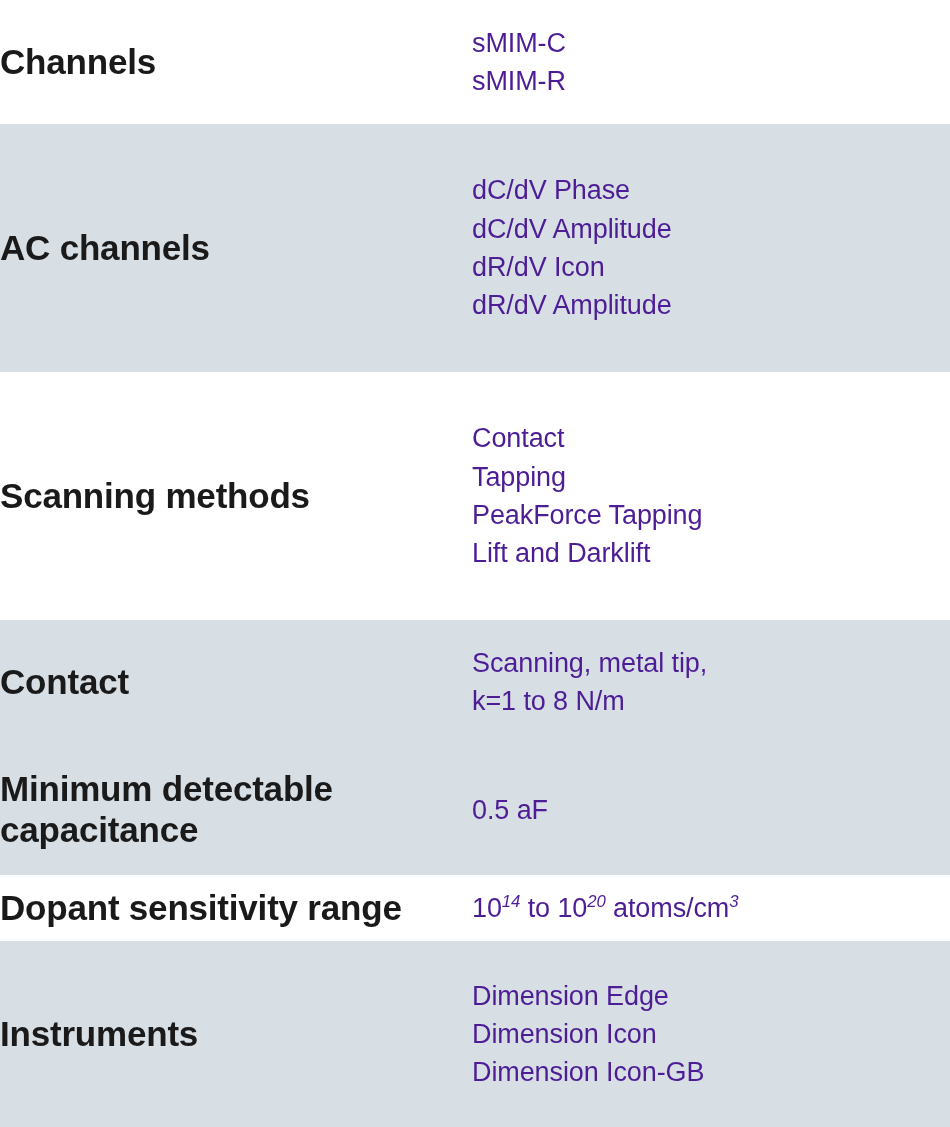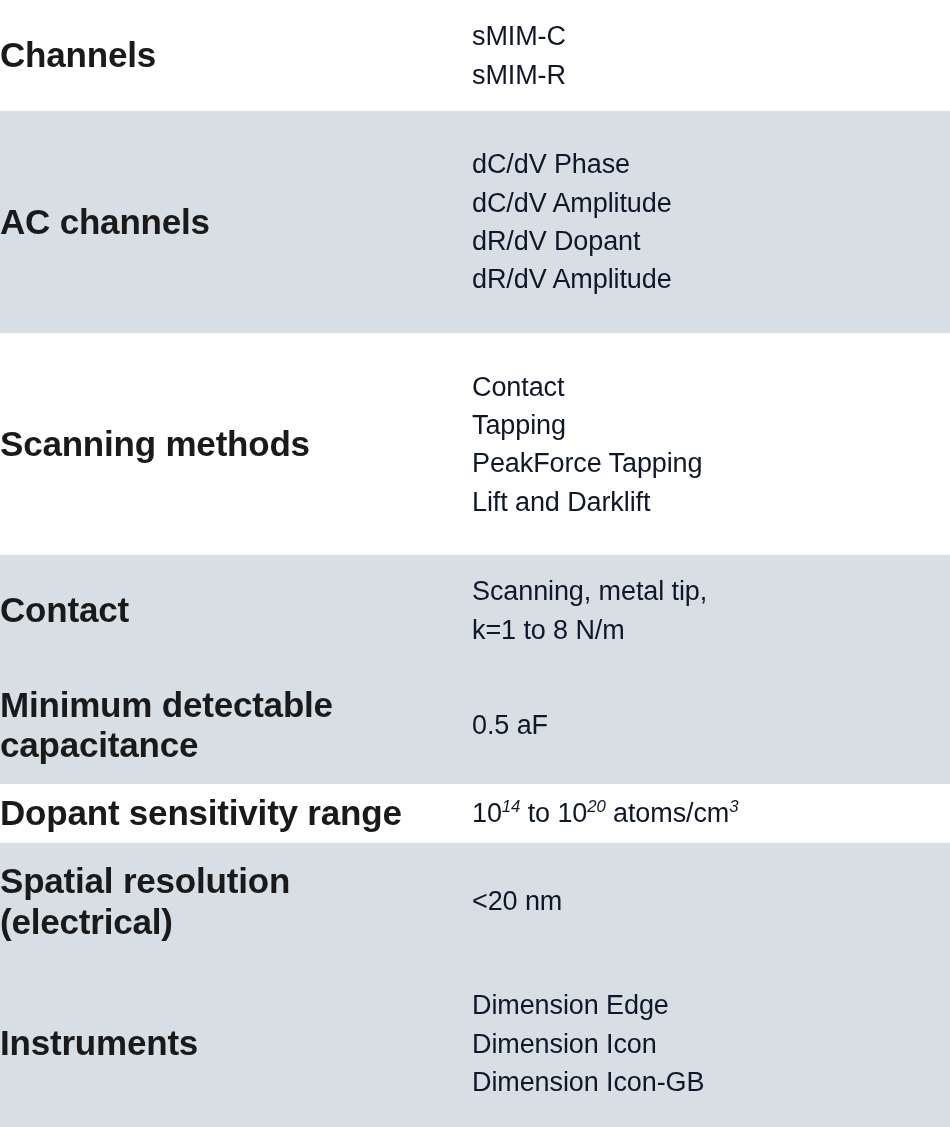--- a/index.html
+++ b/index.html
@@ -43,21 +43,21 @@
     font-size: 35px;
     color: #1a1a1a;
     line-height: 1.16;
     padding: 10px 18px 10px 22px;
     letter-spacing: -0.2px;
   }
 
   .cell-value {
     font-weight: normal;
     font-size: 27px;
-    color: #0f172a;
+    color: #4c1d95;
     line-height: 1.42;
     padding: 10px 14px 10px 18px;
     border-left: 3px solid #8e9aa4;
     letter-spacing: -0.1px;
   }
 
   .cell-value .line {
     display: block;
     white-space: nowrap;
   }
@@ -83,21 +83,21 @@
         <td class="cell-value">
           <span class="line">sMIM-C</span>
           <span class="line">sMIM-R</span>
         </td>
       </tr>
       <tr class="row-alt">
         <td class="cell-label">AC channels</td>
         <td class="cell-value">
           <span class="line">dC/dV Phase</span>
           <span class="line">dC/dV Amplitude</span>
-          <span class="line">dR/dV Dopant</span>
+          <span class="line">dR/dV Icon</span>
           <span class="line">dR/dV Amplitude</span>
         </td>
       </tr>
       <tr class="row-plain">
         <td class="cell-label">Scanning methods</td>
         <td class="cell-value">
           <span class="line">Contact</span>
           <span class="line">Tapping</span>
           <span class="line">PeakForce Tapping</span>
           <span class="line">Lift and Darklift</span>
@@ -116,26 +116,20 @@
           <span class="line">0.5 aF</span>
         </td>
       </tr>
       <tr class="row-plain">
         <td class="cell-label">Dopant sensitivity range</td>
         <td class="cell-value">
           <span class="line">10<sup>14</sup> to 10<sup>20</sup> atoms/cm<sup>3</sup></span>
         </td>
       </tr>
       <tr class="row-alt">
-        <td class="cell-label">Spatial resolution (electrical)</td>
-        <td class="cell-value">
-          <span class="line">&lt;20 nm</span>
-        </td>
-      </tr>
-      <tr class="row-alt">
         <td class="cell-label">Instruments</td>
         <td class="cell-value">
           <span class="line">Dimension Edge</span>
           <span class="line">Dimension Icon</span>
           <span class="line">Dimension Icon-GB</span>
         </td>
       </tr>
     </tbody>
 </table>
 

